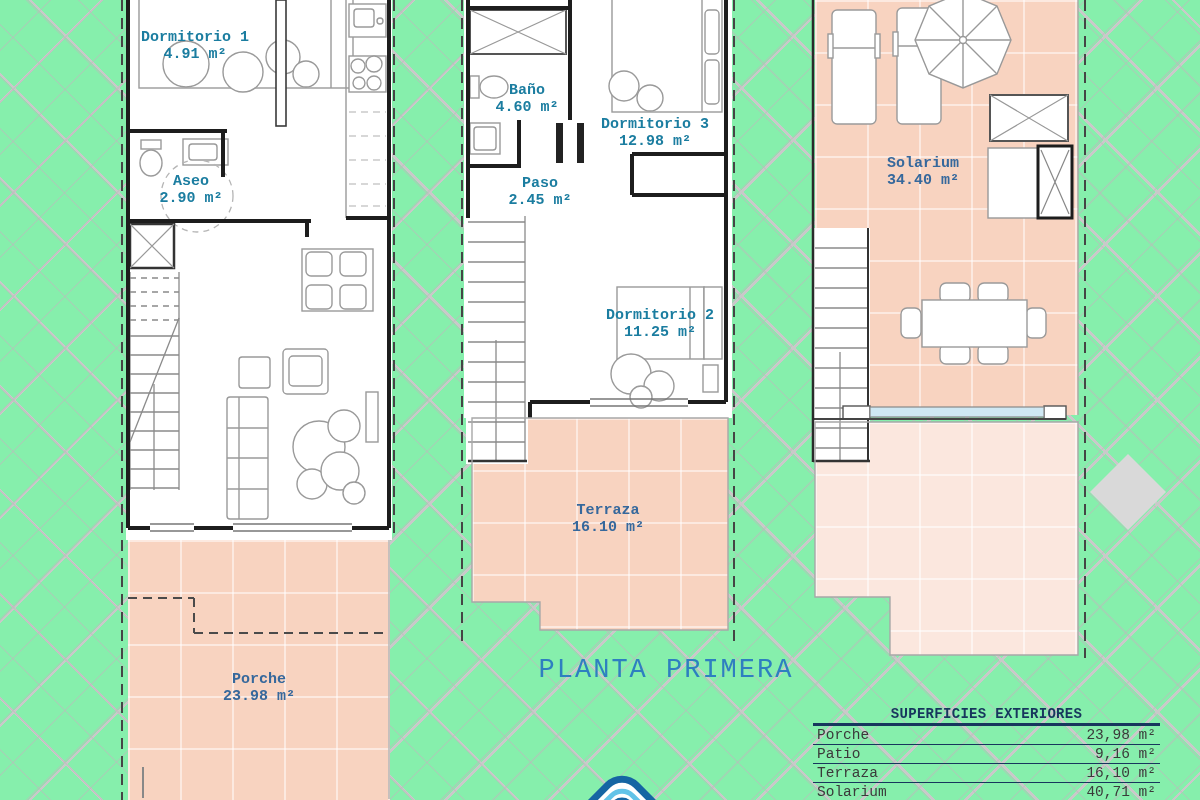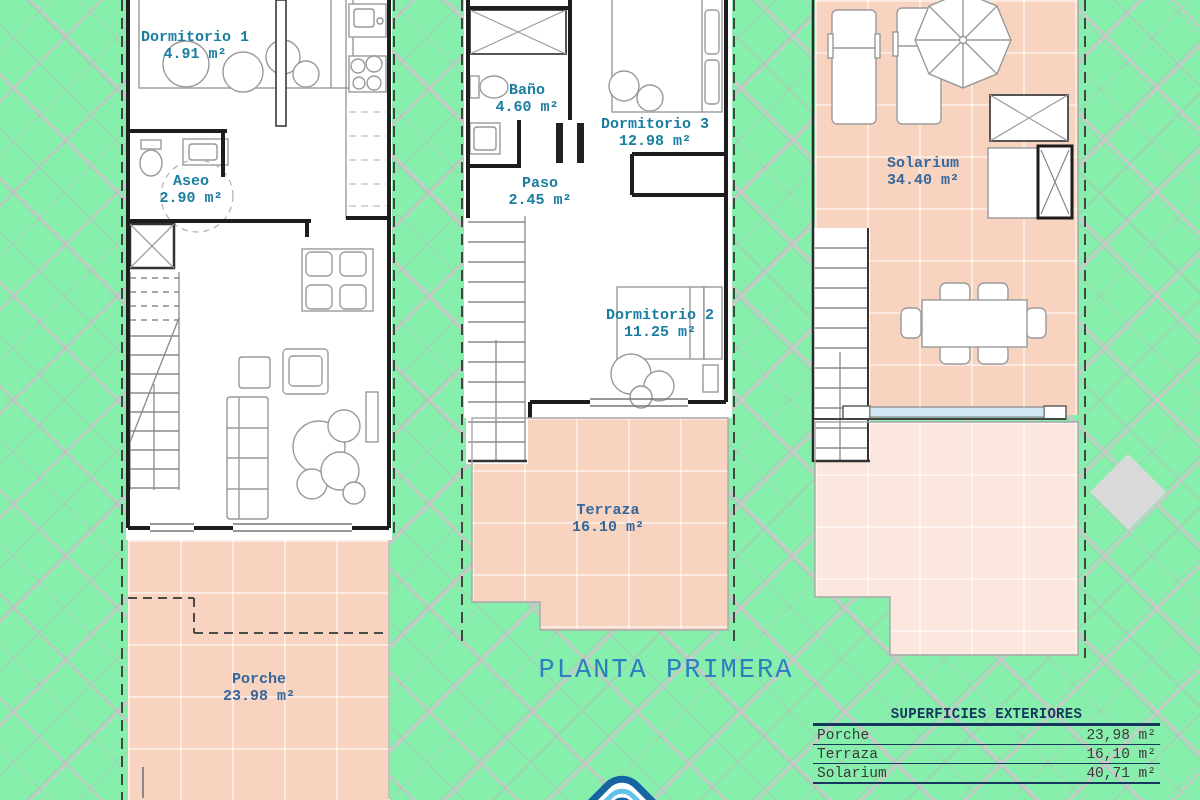--- a/index.html
+++ b/index.html
@@ -295,20 +295,24 @@
 
   <div class="plan-title" style="left:666px;top:662px;margin-top:8px;">PLANTA PRIMERA</div>
 
   <div class="surf-table">
     <div class="surf-title">SUPERFICIES EXTERIORES</div>
     <div class="surf-row">
       <span>Porche</span>
       <span>23,98 m²</span>
     </div>
     <div class="surf-row">
+      <span>Patio</span>
+      <span>9,16 m²</span>
+    </div>
+    <div class="surf-row">
       <span>Terraza</span>
       <span>16,10 m²</span>
     </div>
     <div class="surf-row">
       <span>Solarium</span>
       <span>40,71 m²</span>
     </div>
   </div>
 </div>
 

